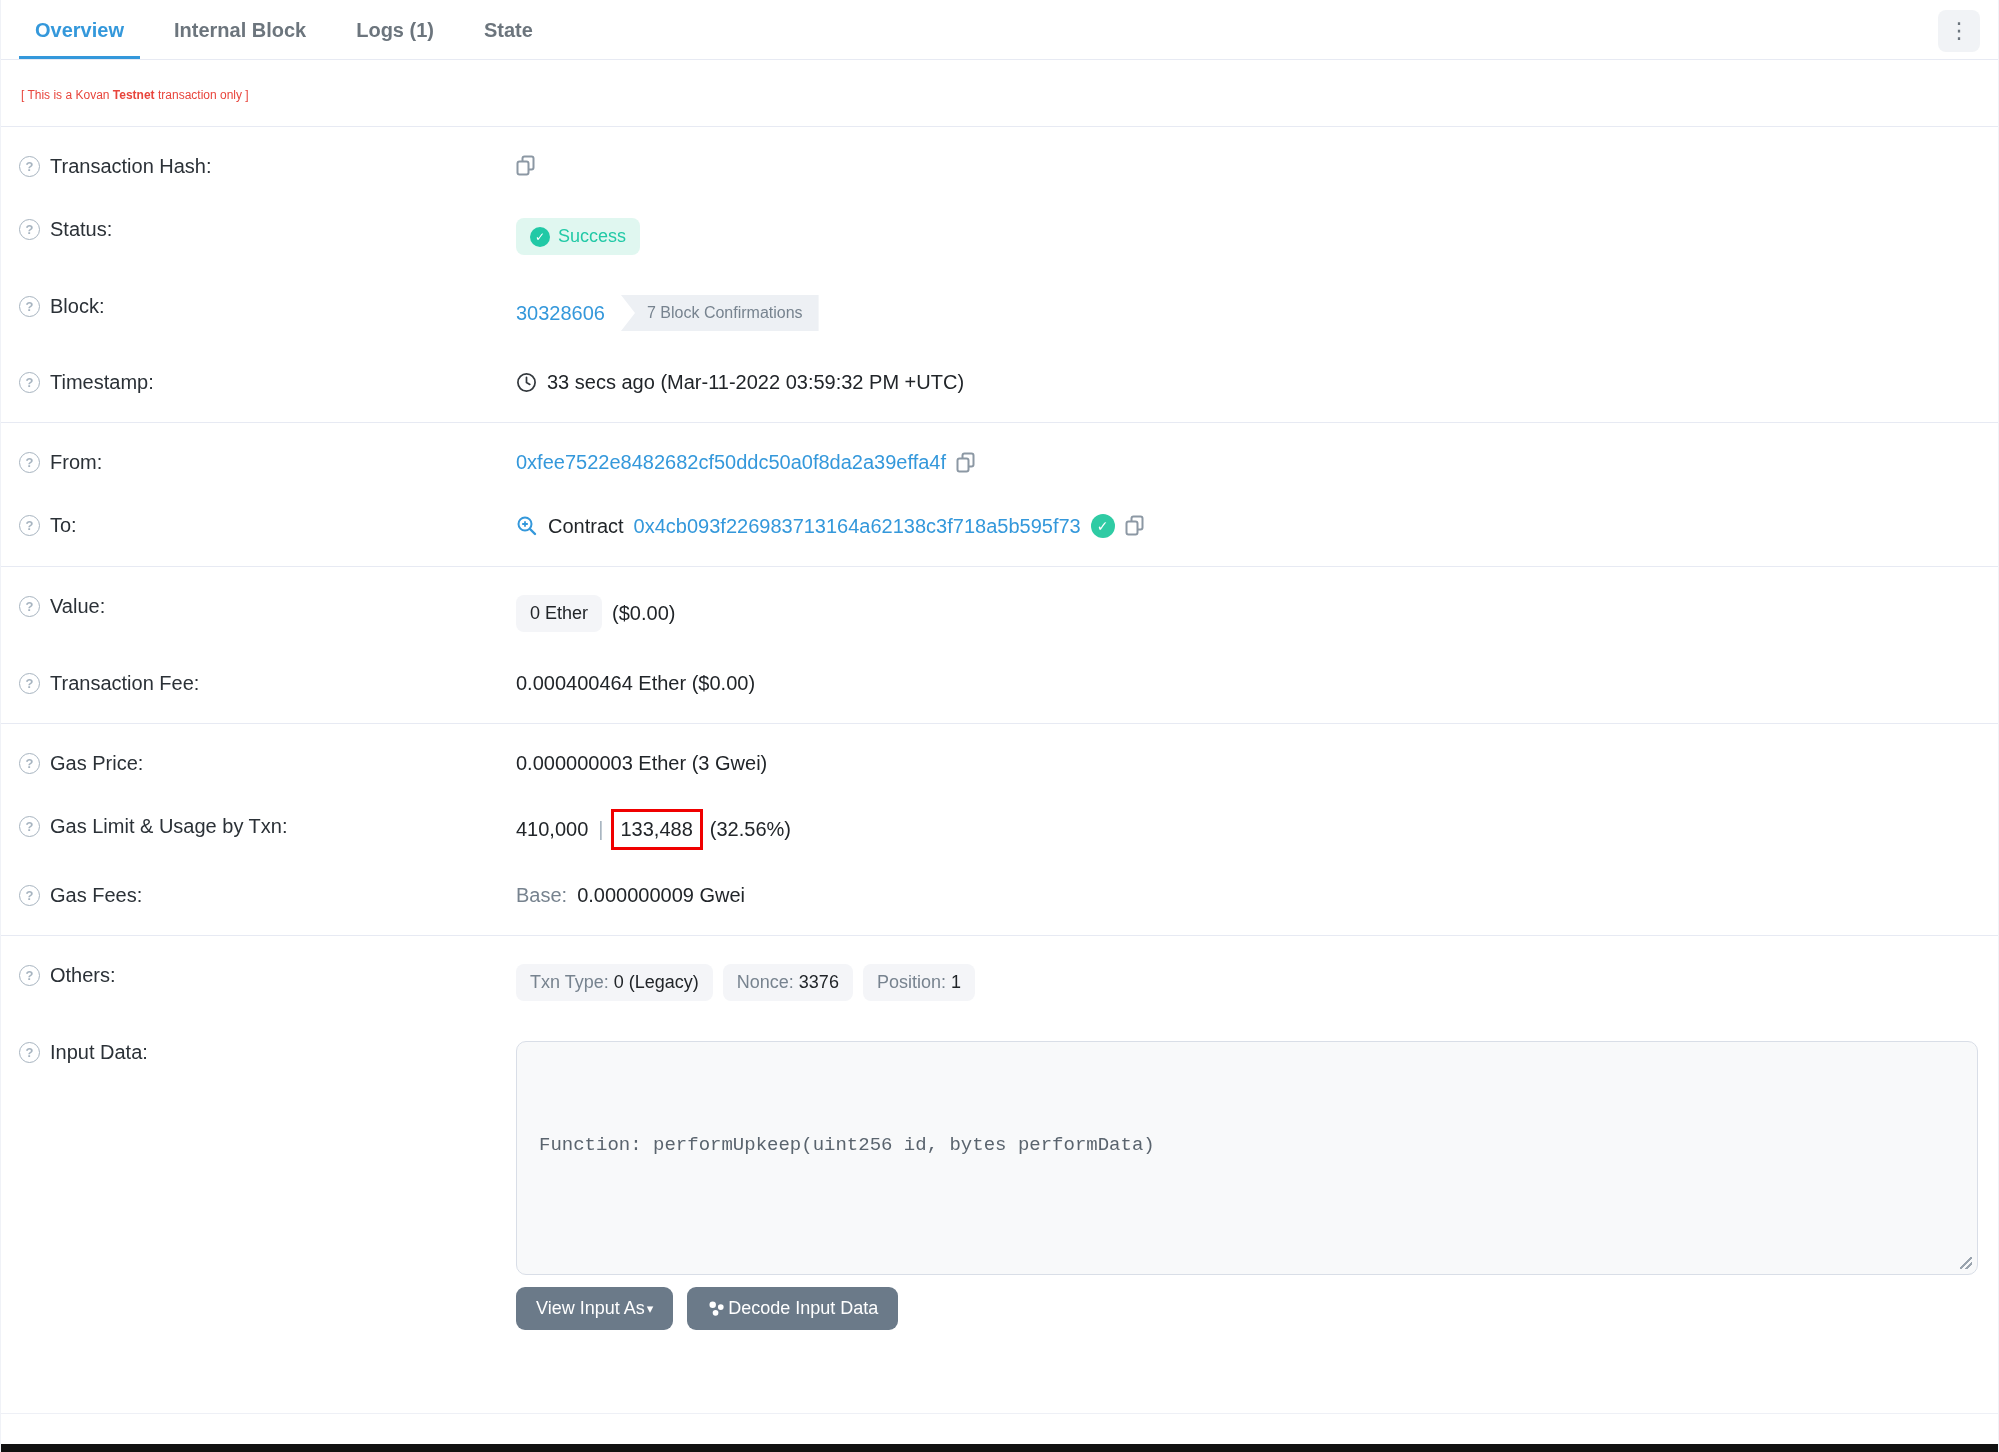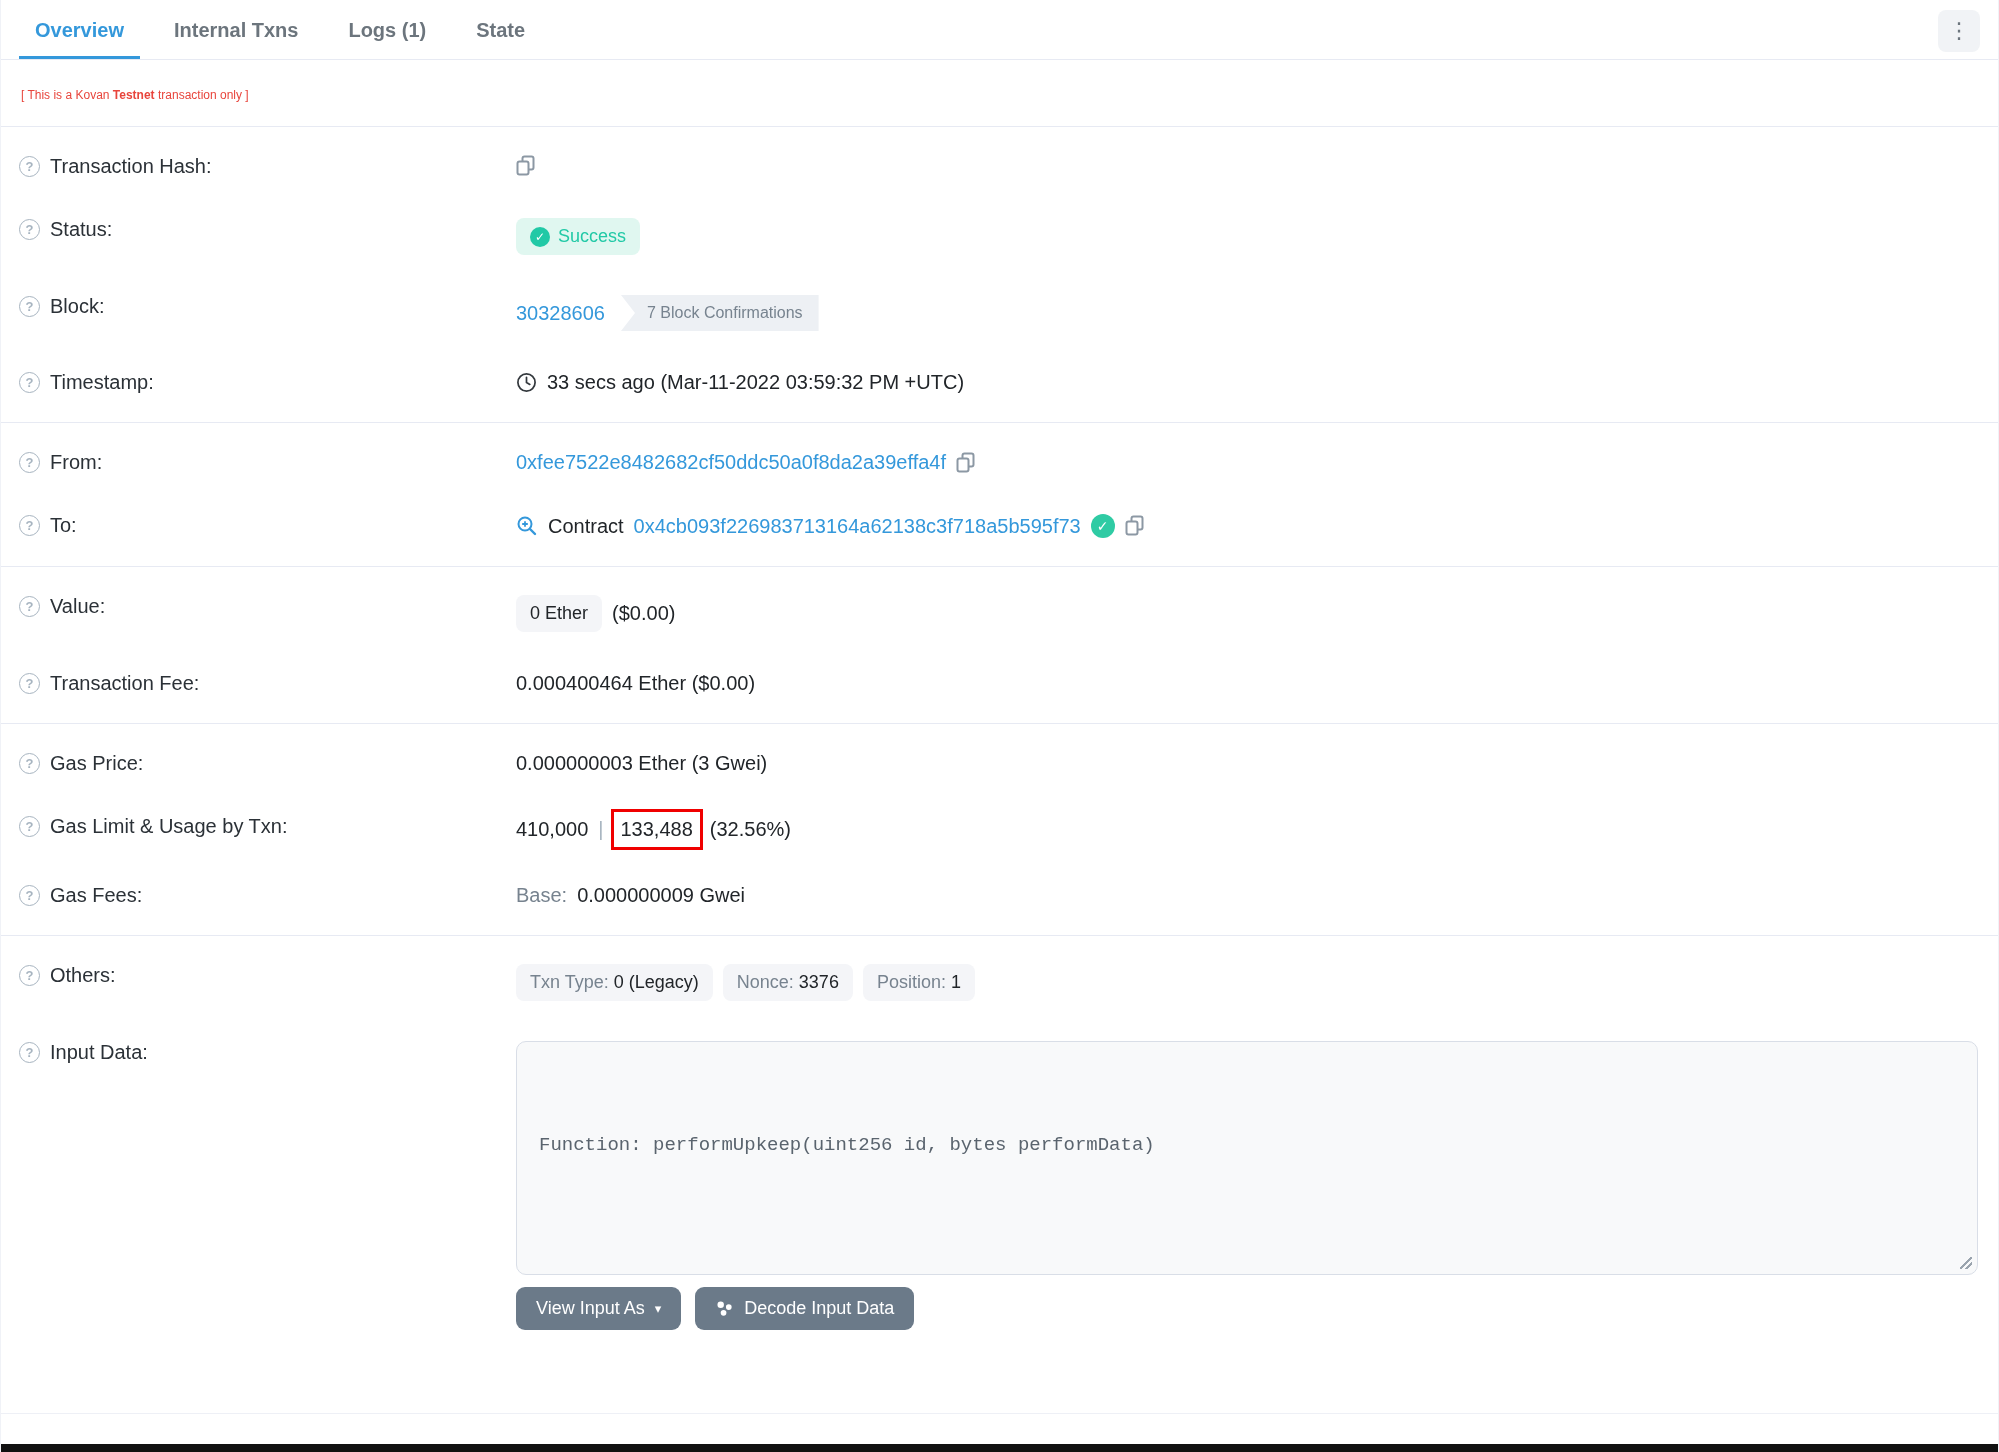--- a/index.html
+++ b/index.html
@@ -45,33 +45,33 @@
   .annotated { border:3px solid #f00000; padding:6px 7px; margin:-6px -3px; display:inline-block;text-align:right; }
   .base-label { color:#77838f;text-align:right; }
   .input-wrap { flex:1; }
   .input-box { width:1462px; height:234px; background:#f8f9fa; border:1px solid #d9dee7;
                border-radius:10px; padding:26px 22px; overflow:hidden; position:relative;
                font-family:"Liberation Mono","DejaVu Sans Mono",monospace; font-size:19px;
                color:#5a646e; line-height:31px; white-space:pre; }
   .resize-handle { position:absolute; right:5px; bottom:5px; width:12px; height:12px;
      background:linear-gradient(135deg,transparent 0 45%,#9aa4ae 45% 55%,transparent 55% 70%,#9aa4ae 70% 80%,transparent 80%); }
   .btn-row { display:flex; gap:14px; margin-top:12px; }
-  .btn { display:inline-flex; align-items:center; gap:10px; background:#6b7a89; color:#fff;
+  .btn { display:inline-flex; align-items:center; gap:2px; background:#6b7a89; color:#fff;
          border:none; border-radius:9px; padding:11px 20px; font-size:18px; cursor:pointer;
          font-family:inherit; }
   .caret { font-size:13px; }
   .bottom-divider { position:absolute; left:0; right:0; bottom:38px; border-top:1px solid #eef0f6; }
   .bottom-bar { position:absolute; left:0; right:0; bottom:0; height:8px; background:#111; }
 </style>
 </head>
 <body>
 
 <div class="tabbar">
   <div class="tab active">Overview</div>
-  <div class="tab">Internal Txns</div>
+  <div class="tab">Internal Block</div>
   <div class="tab">Logs (1)</div>
   <div class="tab">State</div>
   <button class="kebab-btn">
     <span>⋮</span>
   </button>
 </div>
 
 <div class="notice">
   <span>[ This is a Kovan </span><b>Testnet</b><span> transaction only ]</span>
 </div>

